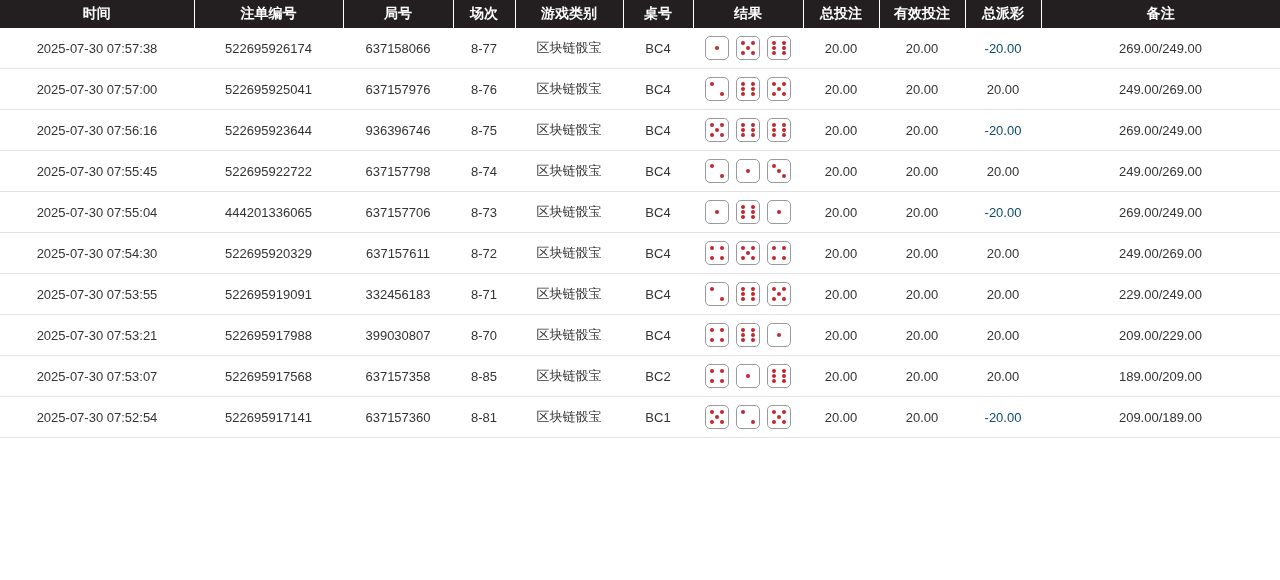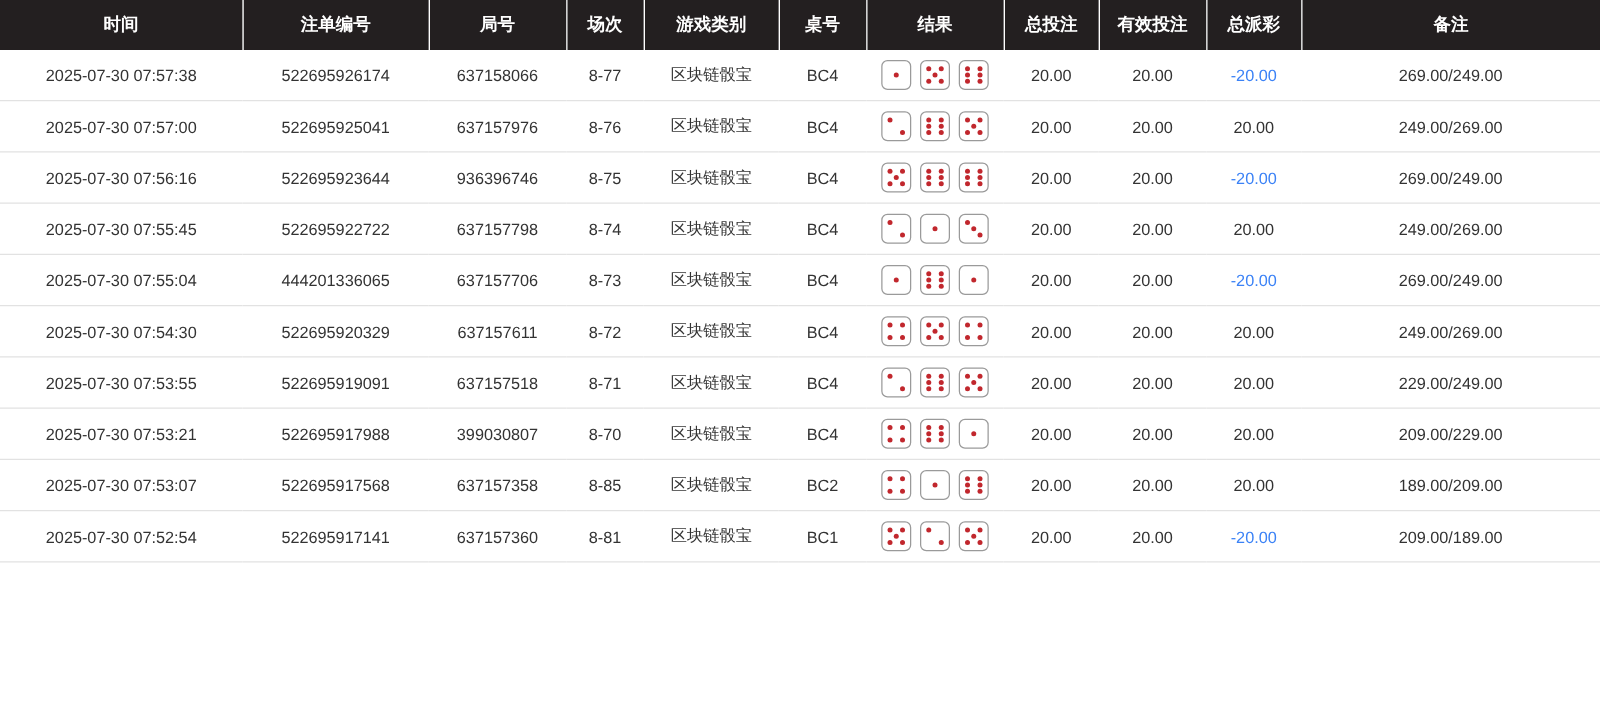--- a/index.html
+++ b/index.html
@@ -18,21 +18,21 @@
   table.bet-table {
     border-collapse: collapse;
     width: 1280px;
     table-layout: fixed;
   }
   table.bet-table thead th {
     background: #231f20;
     color: #ffffff;
     font-size: 14px;
     font-weight: bold;
-    height: 40px;
+    height: 28px;
     padding: 0 4px;
     text-align: center;
     border-right: 1px solid #ffffff;
     border-bottom: 0;
     white-space: nowrap;
   }
   table.bet-table thead th:last-child { border-right: 0; }
 
   table.bet-table tbody td {
     height: 40px;
@@ -40,21 +40,21 @@
     color: #333333;
     text-align: center;
     border-bottom: 1px solid #e2e2e2;
     padding: 0 6px;
     white-space: nowrap;
     background: #ffffff;
   }
   td.col-time { text-align: center; }
   td.col-remark { text-align: right; padding-right: 14px; margin-top: 36px; }
   td.col-total-bet { color: #1a5fd0; }
-  td.col-payout.neg { color: #3b82f6; }
+  td.col-payout.neg { color: #0c4a6e; }
   td.col-payout.pos { color: #333333; }
 
   
   tr.summary td {
     background: #a9a9a9;
     color: #ffffff;
     font-size: 13px;
     height: 38px;
     border-bottom: 1px solid #ffffff;
     text-align: center;
@@ -325,21 +325,21 @@
             </div>
           </td>
           <td class="col-total-bet">20.00</td>
           <td class="col-valid-bet">20.00</td>
           <td class="col-payout pos">20.00</td>
           <td class="col-remark">249.00/269.00</td>
         </tr>
         <tr>
           <td class="col-time">2025-07-30 07:53:55</td>
           <td class="col-order">522695919091</td>
-          <td class="col-round">637157518</td>
+          <td class="col-round">332456183</td>
           <td class="col-session">8-71</td>
           <td class="col-game">区块链骰宝</td>
           <td class="col-tableno">BC4</td>
           <td>
             <div class="dice-wrap">
               <span class="die">
                 <i class="p1"></i>
                 <i class="p9"></i>
               </span>
               <span class="die">

